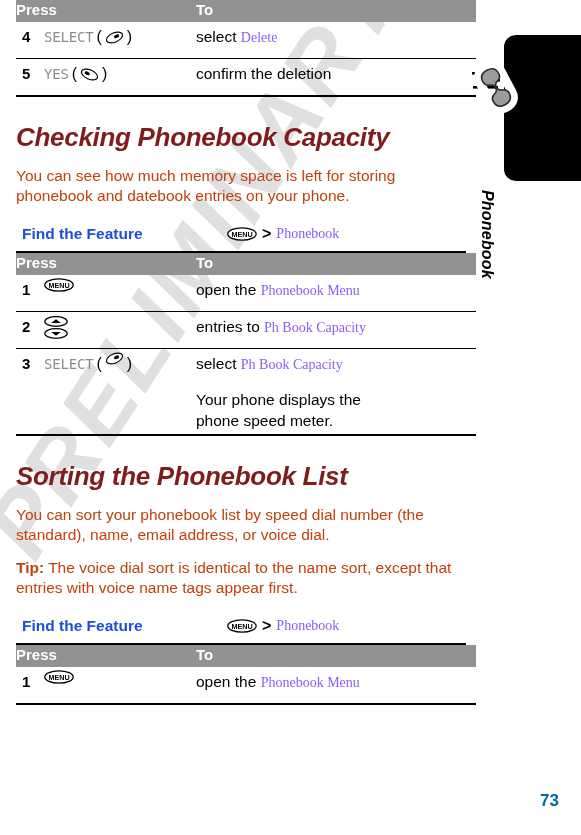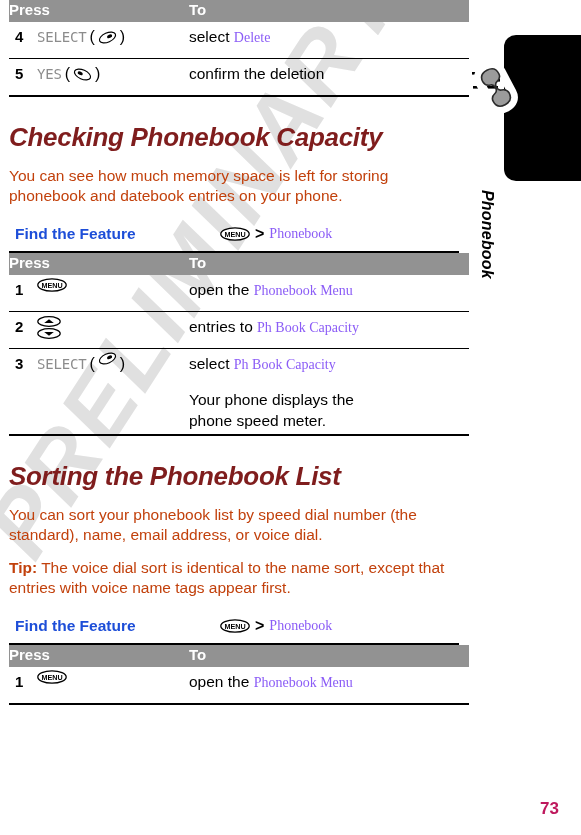--- a/index.html
+++ b/index.html
@@ -34,21 +34,21 @@
     letter-spacing: 4px;
     color: #e0e0e0;
     transform: rotate(-57deg);
     transform-origin: 120px 60px;
     white-space: nowrap;
   }
 
   
   #page {
     position: absolute;
-    left: 9px; top: 0;
+    left: 16px; top: 0;
     width: 460px;
     height: 672px;
     z-index: 2;
   }
   .tbl-header {
     background: #929292;
     height: 22px;
   }
   .tbl-header .th {
     color: #ffffff;
@@ -215,24 +215,24 @@
     font-size: 16px;
     color: #000;
     transform: rotate(90deg);
     transform-origin: 0 0;
     white-space: nowrap;
     letter-spacing: 0.2px;
   }
   #page-number {
     position: absolute;
     right: 22px;
-    bottom: 16px;
+    bottom: 24px;
     font-weight: bold;
     font-size: 17px;
-    color: #be185d;
+    color: #0369a1;
     z-index: 4;
   }
 </style>
 </head>
 <body>
 
 <div id="watermark">
   <div class="wm-text">PRELIMINARY</div>
 </div>
 

